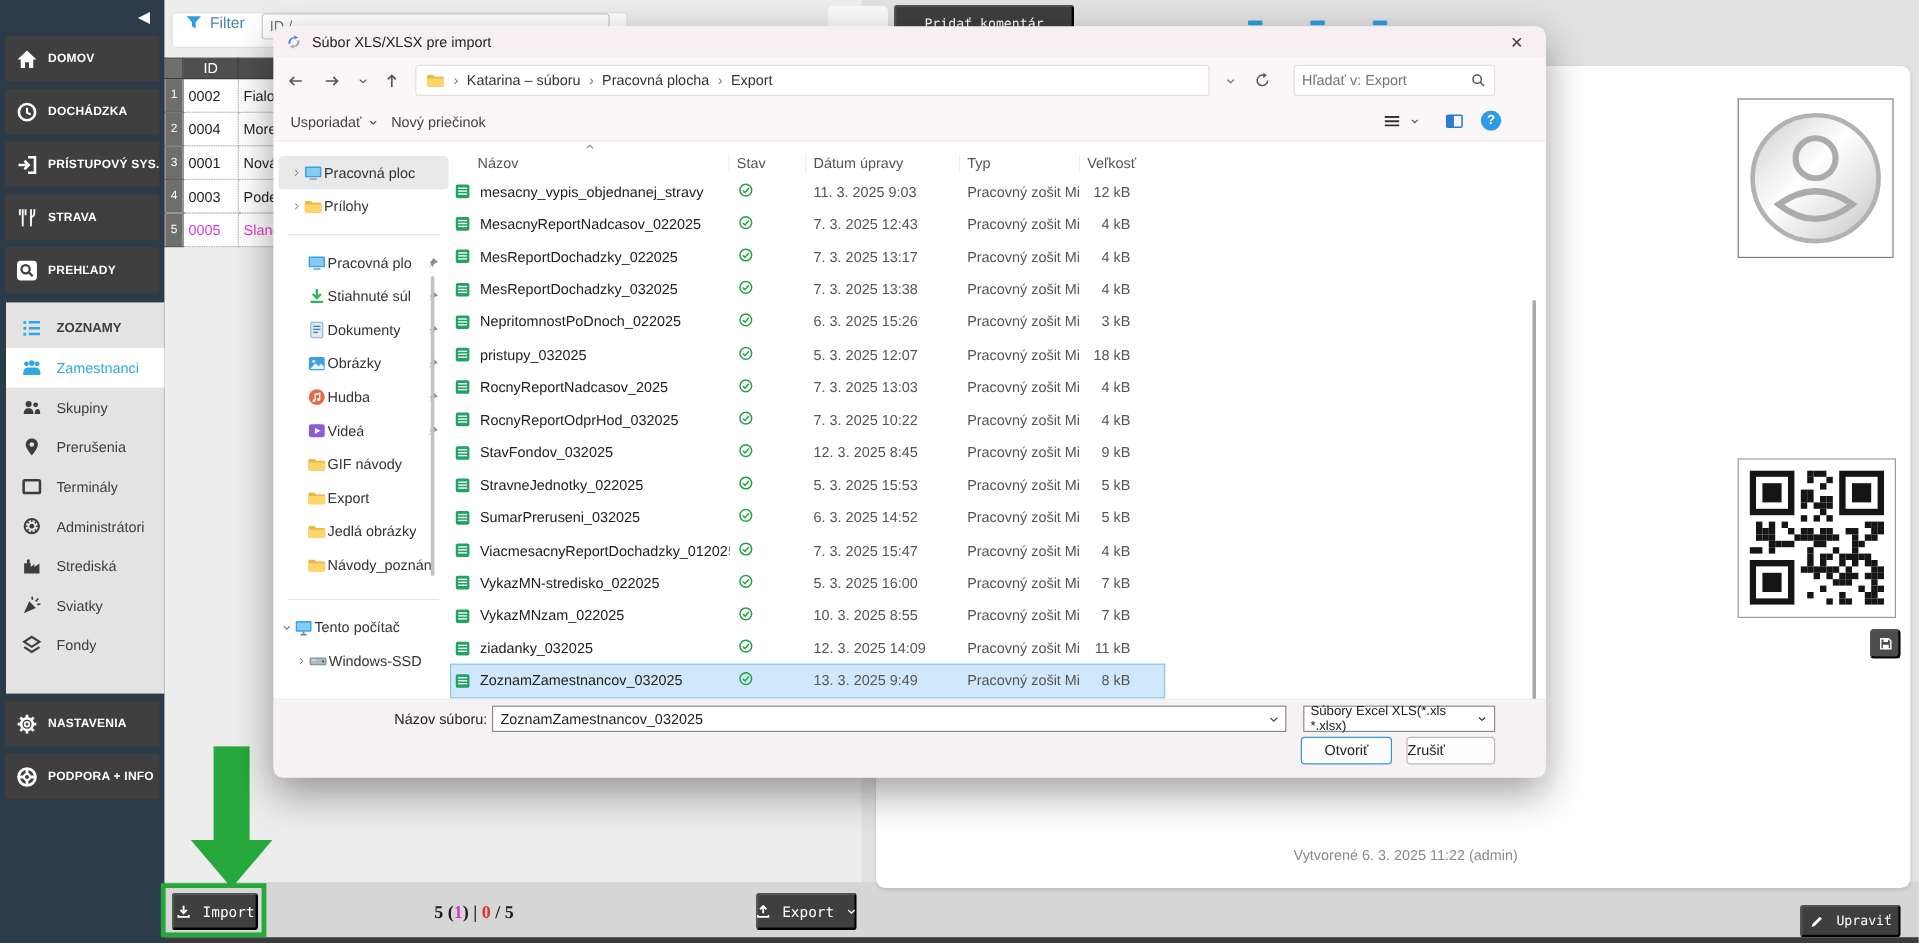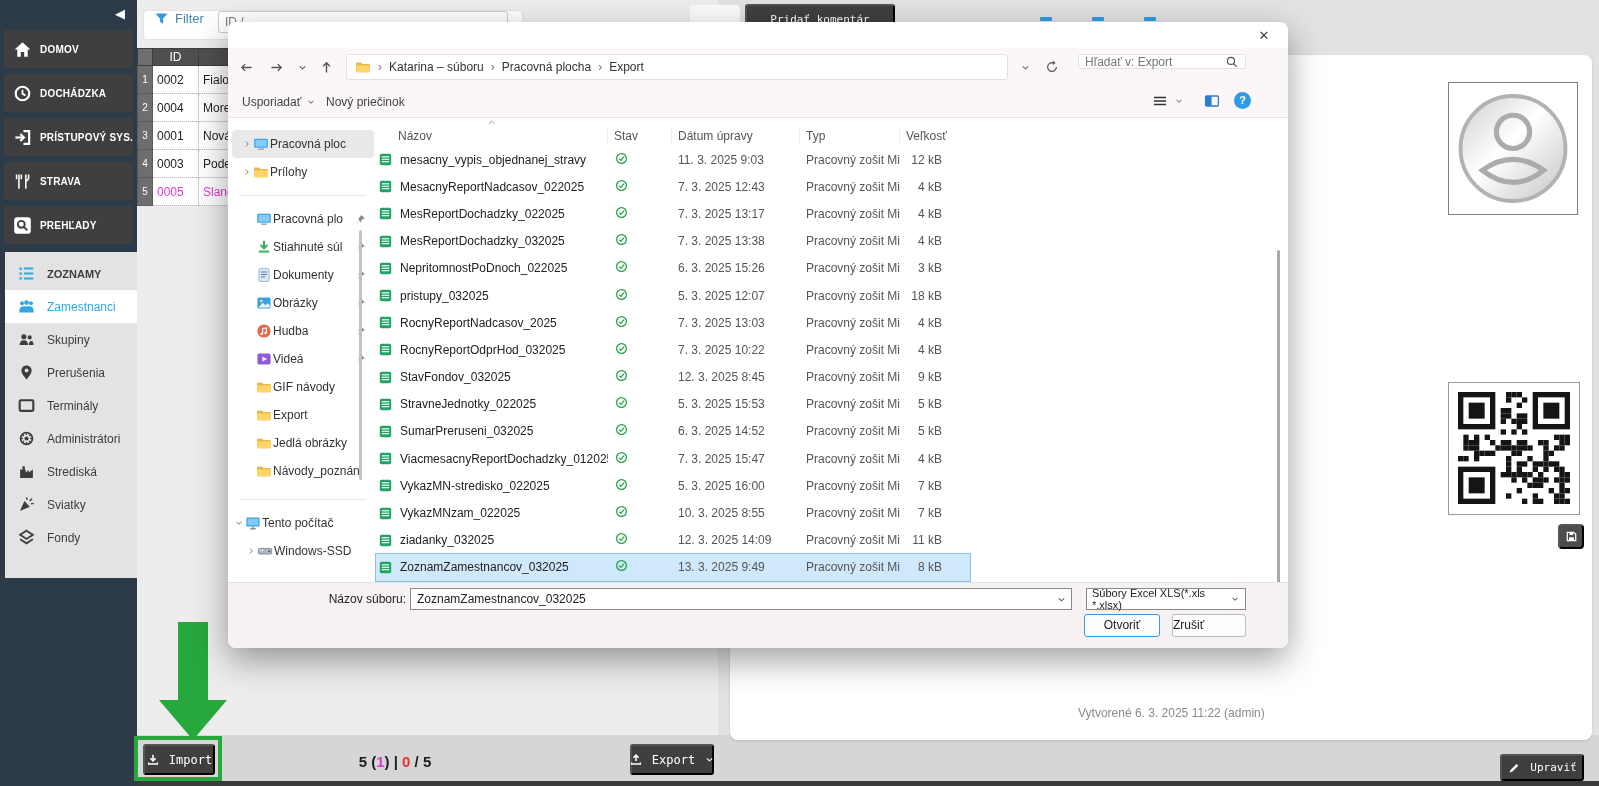--- a/index.html
+++ b/index.html
@@ -42,21 +42,21 @@
 
 #arrow-shaft{position:absolute;left:178px;top:622px;width:30px;height:82px;background:#27a83c;z-index:20}
 #arrow-head{position:absolute;left:159px;top:700px;width:0;height:0;border-left:34px solid transparent;border-right:34px solid transparent;border-top:40px solid #27a83c;z-index:20}
 #import-high{position:absolute;left:134px;top:736px;width:88px;height:45px;border:4px solid #27a83c;z-index:22;background:transparent}
 
 
 #botband{position:absolute;left:137px;top:735px;width:1462px;height:46px;background:#d6d6d6}
 .dkbtn{background:#3f3f3f;color:#fff;border-radius:3px;display:flex;align-items:center;justify-content:center;gap:9px;
        font-family:"DejaVu Sans Mono",monospace;font-size:12px;cursor:pointer}
 #import-btn{position:absolute;left:143px;top:744px;width:72px;height:31px;z-index:21}
-#counter{position:absolute;left:320px;top:753px;width:150px;text-align:center;font-family:Liberation Sans, sans-serif;font-weight:bold;font-size:15px;color:#1c1c1c}
+#counter{position:absolute;left:320px;top:753px;width:150px;text-align:center;font-family:Liberation Serif, serif;font-weight:bold;font-size:15px;color:#1c1c1c}
 #counter .mag{color:#d63ad6}#counter .red{color:#e23333}
 #export-btn{position:absolute;left:630px;top:744px;width:84px;height:31px}
 #strip{position:absolute;left:0;top:781px;width:1599px;height:5px;background:#3b3b3b;z-index:6}
 
 
 #card{position:absolute;left:730px;top:55px;width:862px;height:685px;background:#fff;border-radius:8px;box-shadow:0 1px 3px rgba(0,0,0,.12)}
 #comment-btn{position:absolute;left:745px;top:4px;width:150px;height:30px;z-index:5;font-size:11px}
 #white-stub{position:absolute;left:690px;top:5px;width:50px;height:28px;background:#fbfbfb;border-radius:4px;z-index:4}
 .peek{position:absolute;top:17px;width:12px;height:4px;background:#2d9fe0;z-index:5;border-radius:1px}
 #avatar-box{position:absolute;left:1448px;top:82px;width:130px;height:133px;border:1px solid #808080;background:#fff;z-index:7}
@@ -71,21 +71,21 @@
 #dlg-title{position:absolute;top:0;left:0;right:0;height:26px;background:#f7f0f3;border-radius:8px 8px 0 0;display:flex;align-items:center;padding-left:10px;gap:8px;font-size:12px;color:#222}
 #dlg-close{position:absolute;right:6px;top:2px;width:36px;height:23px;text-align:center;line-height:23px;font-size:13px;color:#444;cursor:pointer}
 #dlg-chrome{position:absolute;top:26px;left:0;right:0;height:70px;background:#fbf7f9;border-bottom:1px solid #eae5e8}
 .navbtn{position:absolute;top:34px;width:24px;height:22px;display:flex;align-items:center;justify-content:center;color:#555;cursor:pointer}
 #nav-back{left:6px}#nav-fwd{left:36px}#nav-chev{left:62px}#nav-up{left:86px}
 #crumbbox{position:absolute;left:118px;top:32px;width:662px;height:26px;background:#fff;border:1px solid #e6dfe2;border-radius:3px;display:flex;align-items:center;padding:0 8px;gap:7px}
 .crumb{color:#333;cursor:pointer;white-space:nowrap}
 .csep{color:#777;font-size:12px}
 #addr-chev{position:absolute;left:786px;top:32px;width:22px;height:26px;display:flex;align-items:center;justify-content:center;color:#666}
 #addr-refresh{position:absolute;left:812px;top:32px;width:24px;height:26px;display:flex;align-items:center;justify-content:center;color:#555}
-#searchbox{position:absolute;left:850px;top:32px;width:168px;height:15px;background:#fff;border:1px solid #e6dfe2;border-radius:3px;display:flex;align-items:center;padding:0 6px}
+#searchbox{position:absolute;left:850px;top:32px;width:168px;height:26px;background:#fff;border:1px solid #e6dfe2;border-radius:3px;display:flex;align-items:center;padding:0 6px}
 #searchbox input{flex:1;border:none;outline:none;font:12px "Liberation Sans",sans-serif;color:#666;min-width:0;background:transparent}
 #searchbox .icon{color:#555}
 .cmditem{position:absolute;top:70px;height:20px;display:flex;align-items:center;gap:5px;color:#444;cursor:pointer;font-size:12px}
 #cmd-org{left:14px}#cmd-new{left:98px}
 #view-ham{position:absolute;left:924px;top:71px;color:#333;cursor:pointer}
 #view-chev{position:absolute;left:946px;top:74px;color:#555;cursor:pointer}
 #view-pane{position:absolute;left:976px;top:71px;cursor:pointer}
 #view-help{position:absolute;left:1006px;top:70px;width:17px;height:17px;border-radius:50%;background:#2e9be6;color:#fff;font-size:11px;font-weight:bold;text-align:center;line-height:17px;cursor:pointer}
 #dlg-body{position:absolute;top:96px;bottom:66px;left:0;right:0;background:#fff}
 #dlg-nav{position:absolute;left:4px;top:96px;width:142px;height:464px;padding-top:12px;overflow:hidden}
@@ -252,20 +252,42 @@
       </div>
       <div class="sb-btn">
         <span class="icon">
           <svg width="19" height="19" viewBox="0 0 16 16">
             <rect x="1" y="1" width="14" height="14" rx="2.6" fill="#fff"></rect>
             <circle cx="7" cy="7" r="2.9" fill="none" stroke="#3f3f3f" stroke-width="1.6"></circle>
             <path d="M9.2 9.2 L12 12" stroke="#3f3f3f" stroke-width="1.6"></path>
           </svg>
         </span>
         <span class="sb-lbl">PREHĽADY</span>
+      </div>
+    </div>
+  <div id="sb-bottom">
+      <div class="sb-btn">
+        <span class="icon">
+          <svg width="19" height="19" viewBox="0 0 16 16">
+            <circle cx="8" cy="8" r="4.1" fill="none" stroke="#fff" stroke-width="1.8"></circle>
+            <circle cx="8" cy="8" r="1.6" fill="none" stroke="#fff" stroke-width="1.3"></circle>
+            <path d="M8 1.4 V3.9 M8 12.1 V14.6 M1.4 8 H3.9 M12.1 8 H14.6 M3.3 3.3 L5.1 5.1 M10.9 10.9 L12.7 12.7 M12.7 3.3 L10.9 5.1 M5.1 10.9 L3.3 12.7" stroke="#fff" stroke-width="1.9"></path>
+          </svg>
+        </span>
+        <span class="sb-lbl">NASTAVENIA</span>
+      </div>
+      <div class="sb-btn">
+        <span class="icon">
+          <svg width="19" height="19" viewBox="0 0 16 16">
+            <circle cx="8" cy="8" r="5.9" fill="none" stroke="#fff" stroke-width="2"></circle>
+            <circle cx="8" cy="8" r="2.1" fill="none" stroke="#fff" stroke-width="1.4"></circle>
+            <path d="M8 2.1 V5.9 M8 10.1 V13.9 M2.1 8 H5.9 M10.1 8 H13.9" stroke="#fff" stroke-width="2"></path>
+          </svg>
+        </span>
+        <span class="sb-lbl">PODPORA + INFO</span>
       </div>
     </div>
 </aside>
 
 <div id="midpanel">
   <div id="filterbar">
     <span class="icon" id="funnel">
         <svg width="15" height="15" viewBox="0 0 16 16">
           <path d="M1.6 2.6 H14.4 L9.7 8 V13.6 L6.3 11.5 V8 Z" fill="#2d9fe0"></path>
         </svg>
@@ -509,20 +531,29 @@
 <button id="edit-btn" class="dkbtn">
   <span class="icon" id="pencil">
       <svg width="14" height="14" viewBox="0 0 16 16">
         <path d="M3 13.2 L3.9 10.3 L10.9 3.3 L12.9 5.3 L5.9 12.3 Z" fill="#fff"></path>
       </svg>
     </span>
   <span>Upraviť</span>
 </button>
 
 <div id="dialog">
+  <div id="dlg-title">
+    <span class="icon" id="appicon">
+        <svg width="14" height="14" viewBox="0 0 16 16">
+          <path d="M3 10 C2 6 5 3 8.5 3.4 L7.6 1.6 L12 3.6 L8.2 5.6 L8.8 4.4 C6.2 4.4 4.2 6.6 4.8 9.4 Z" fill="#3c88c8"></path>
+          <path d="M13 6 C14 10 11 13 7.5 12.6 L8.4 14.4 L4 12.4 L7.8 10.4 L7.2 11.6 C9.8 11.6 11.8 9.4 11.2 6.6 Z" fill="#9aa7b5"></path>
+        </svg>
+      </span>
+    <span>Súbor XLS/XLSX pre import</span>
+  </div>
   <div id="dlg-close">✕</div>
 
   <div id="dlg-chrome"></div>
   <div class="navbtn" id="nav-back">
       <svg width="15" height="15" viewBox="0 0 16 16">
         <path d="M13.4 8 H3 M6.6 4.4 L3 8 L6.6 11.6" fill="none" stroke="currentColor" stroke-width="1.5"></path>
       </svg>
     </div>
   <div class="navbtn" id="nav-fwd">
       <svg width="15" height="15" viewBox="0 0 16 16">

